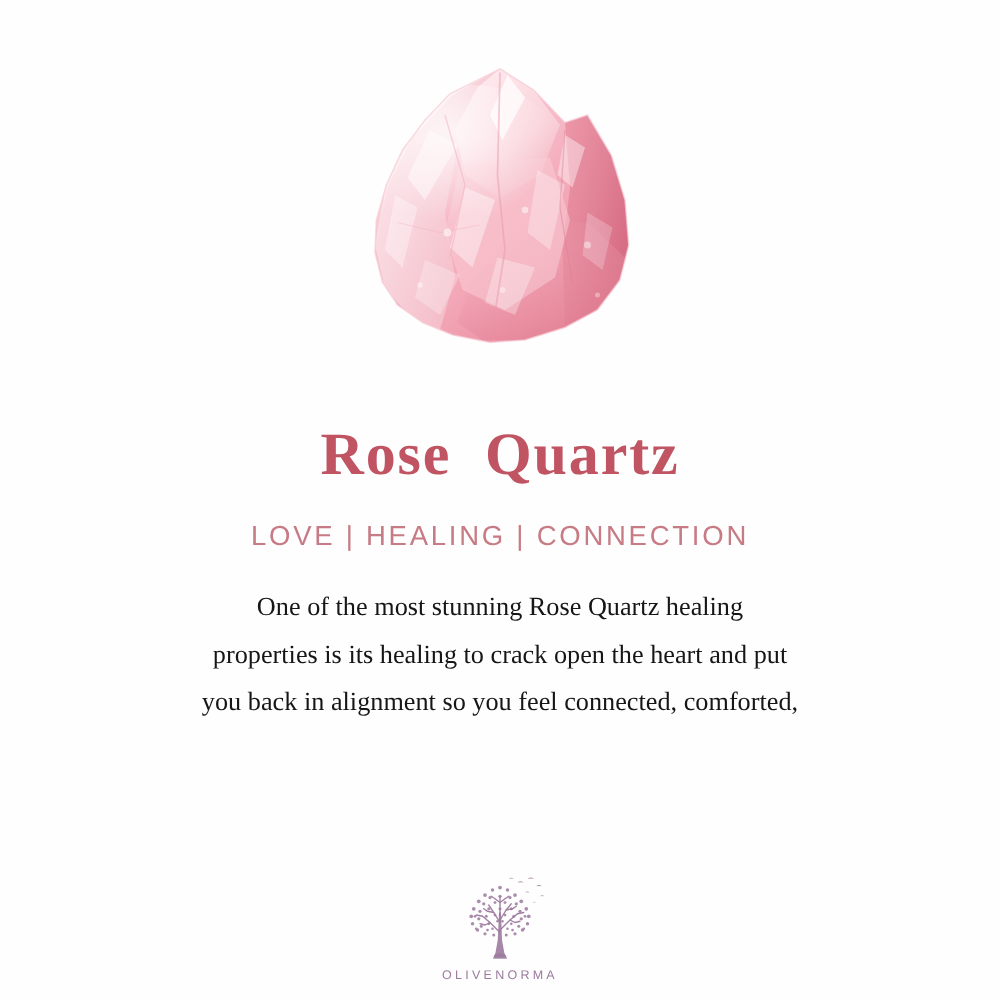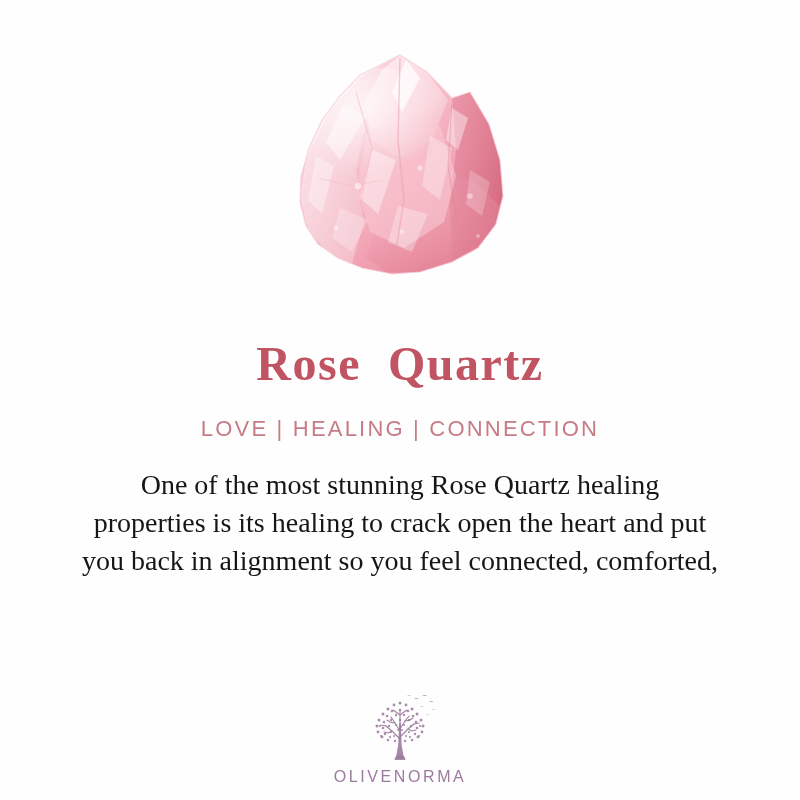--- a/index.html
+++ b/index.html
@@ -62,21 +62,21 @@
     color: #c77b84;
     letter-spacing: 2.2px;
     margin: 28px 0 0 0;
     text-align: center;
     white-space: pre;
   }
 
   
   .body-text {
     font-family: "Liberation Serif", "DejaVu Serif", serif;
-    font-size: 28px;
+    font-size: 21px;
     line-height: 38px;
     color: #161616;
     text-align: center;
     margin: 24px 0 0 0;
     width: 740px;
   }
   .body-line {
     display: block;
     white-space: pre;
   }
@@ -92,21 +92,21 @@
     align-items: center;
   }
   .logo-mark {
     width: 92px;
     height: 74px;
     display: block;
   }
   .logo-wordmark {
     font-family: "Liberation Sans", sans-serif;
     font-weight: 400;
-    font-size: 16px;
+    font-size: 10px;
     letter-spacing: 2.6px;
     color: #9c7a9e;
     margin-top: 1px;
     text-align: center;
   }
 </style>
 </head>
 <body>
 
 <div class="page">

